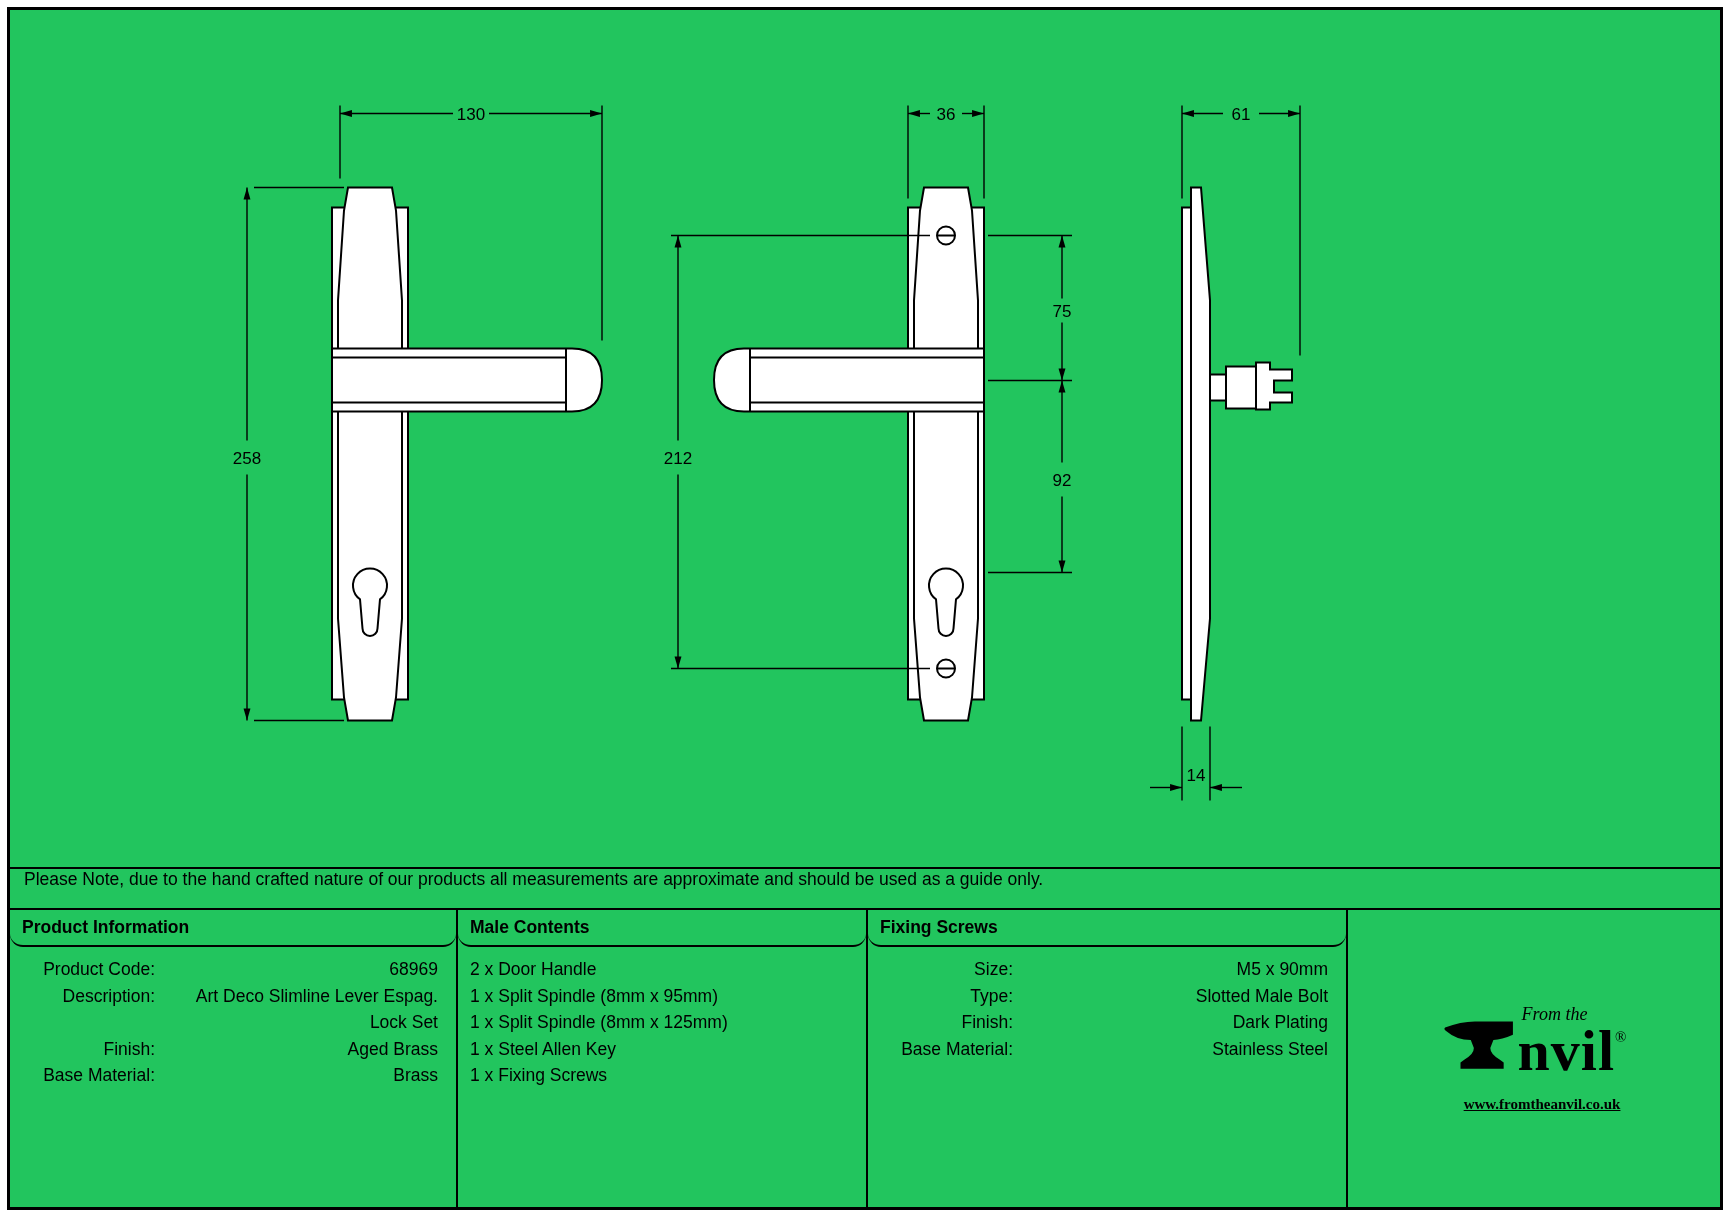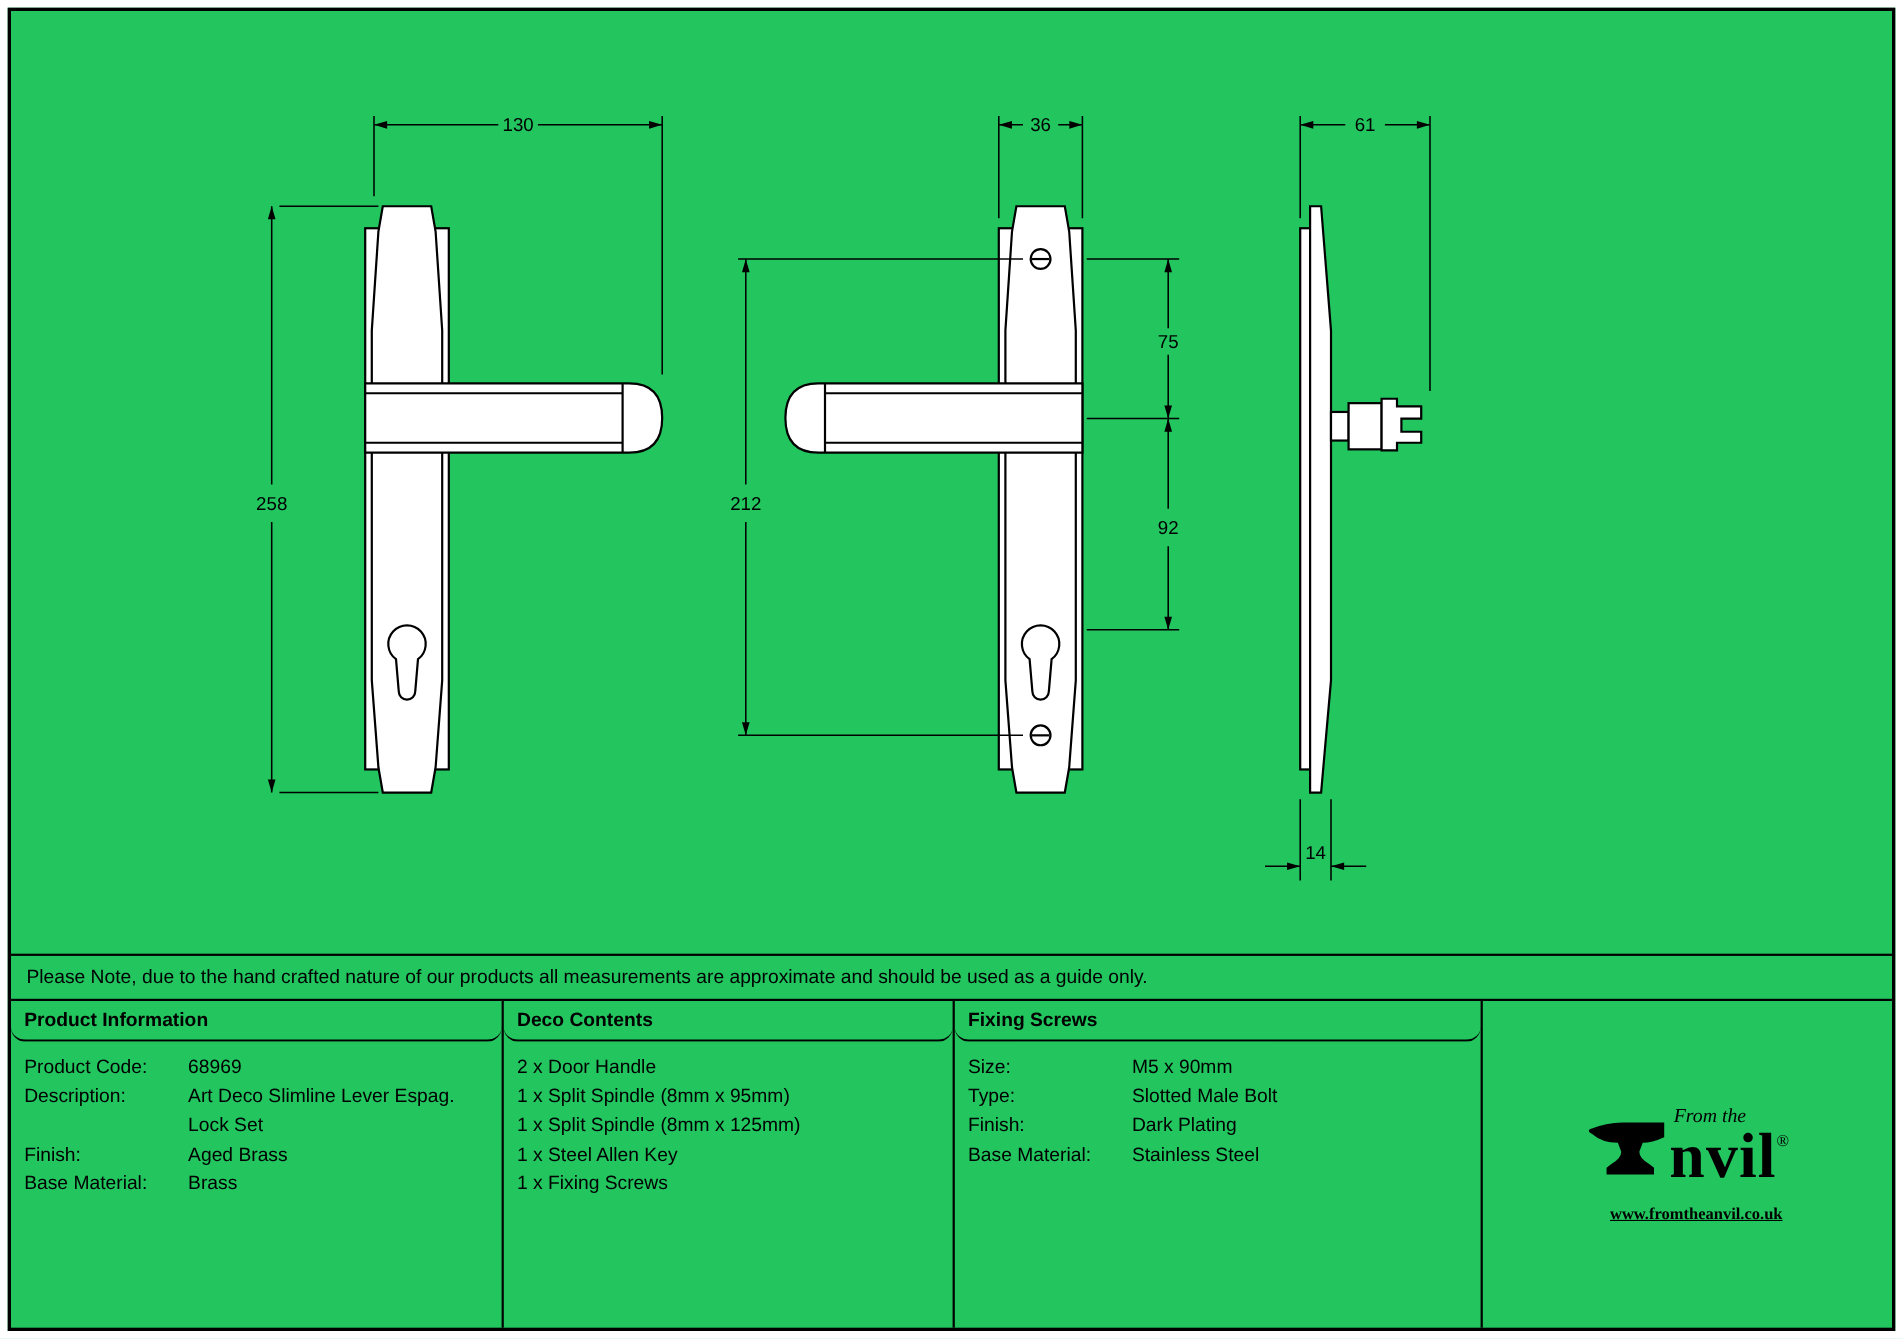--- a/index.html
+++ b/index.html
@@ -6,31 +6,31 @@
   html,body { width:1730px; height:1217px; background:#fff; color:#000;
               font-family:"Liberation Sans", sans-serif; }
   .sheet { position:absolute; left:7px; top:7px; width:1716px; height:1203px;
            border:3px solid #000; display:flex; flex-direction:column; background:#22c55e; }
 
   .drawing { flex:1 1 auto; overflow:hidden; }
   .drawing svg { display:block; width:100%; height:100%; }
   svg text { font-family:"Liberation Sans", sans-serif; font-size:17px;
              fill:#000; stroke:none; text-anchor:middle; }
 
-  .note-row { flex:0 0 41px; border-top:2.5px solid #000; display:flex; align-items:center;
+  .note-row { flex:0 0 41px; border-top:2.5px solid #000; display:flex; align-items:flex-start;
               padding:0 14px; font-size:17.5px; }
 
   .spec-table { flex:0 0 299px; border-top:2.5px solid #000; display:grid;
                 grid-template-columns:448px 410px 480px 1fr; }
   .spec-col { border-right:2.5px solid #000; display:flex; flex-direction:column; min-width:0; }
   .spec-col:last-child { border-right:none; }
   .spec-header { flex:0 0 36px; border-bottom:2.5px solid #000; font-weight:bold;
                  font-size:17.5px; padding:7px 12px;border-radius:13px; }
   .spec-body { flex:1; padding:9px 12px 9px 12px; font-size:17.5px; line-height:26.5px; }
-  .kv { display:grid; grid-template-columns:133px 1fr; column-gap:16px; }
+  .kv { display:grid; grid-template-columns:133px 1fr; column-gap:16px;text-align:right; }
   .kv .v { padding-right:6px; }
 
   .logo-col { align-items:center; justify-content:center; }
   .logo { display:flex; flex-direction:column; align-items:flex-start; }
   .logo-main { display:flex; align-items:flex-end; }
   .logo-text { display:flex; flex-direction:column; margin-left:2px; }
   .logo-fromthe { font-family:"Liberation Serif", serif; font-size:18px; font-style:italic;
                   margin-left:4px; margin-bottom:-2px; }
   .logo-name { font-family:"Liberation Serif", serif; font-size:58px; font-weight:bold;
                line-height:0.95; letter-spacing:1px; }
@@ -172,21 +172,21 @@
           <span class="v">Aged Brass</span>
         </div>
         <div class="kv">
           <span class="k">Base Material:</span>
           <span class="v">Brass</span>
         </div>
       </div>
     </div>
 
     <div class="spec-col">
-      <div class="spec-header">Deco Contents</div>
+      <div class="spec-header">Male Contents</div>
       <div class="spec-body">
         <div>2 x Door Handle</div>
         <div>1 x Split Spindle (8mm x 95mm)</div>
         <div>1 x Split Spindle (8mm x 125mm)</div>
         <div>1 x Steel Allen Key</div>
         <div>1 x Fixing Screws</div>
       </div>
     </div>
 
     <div class="spec-col">

